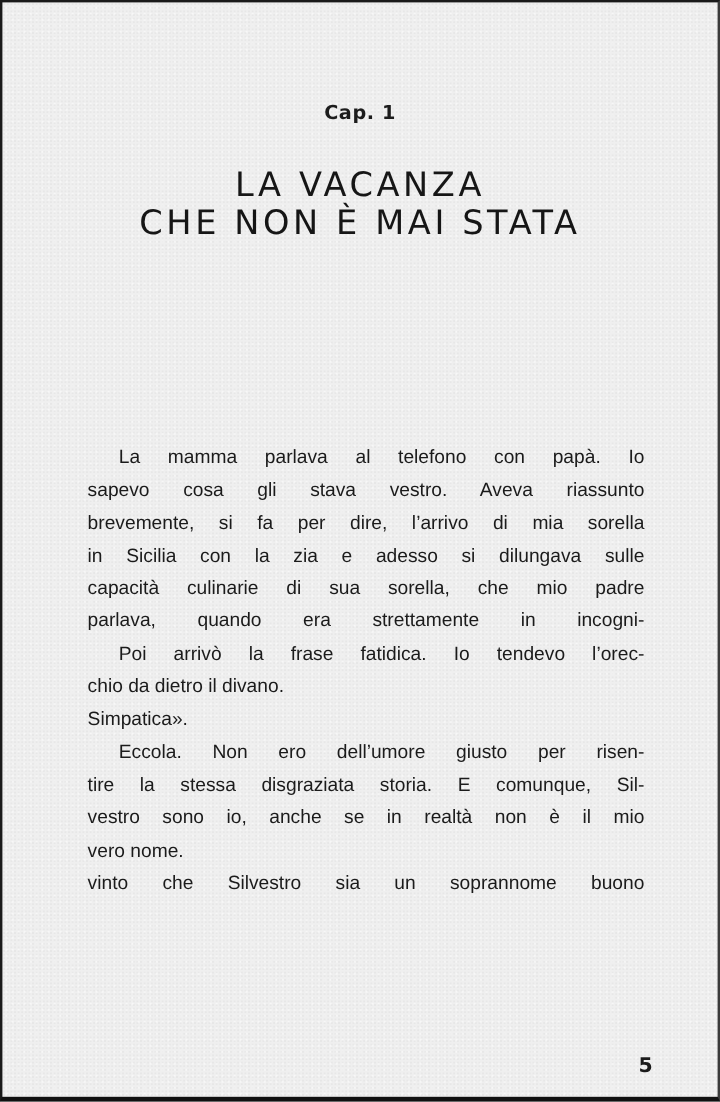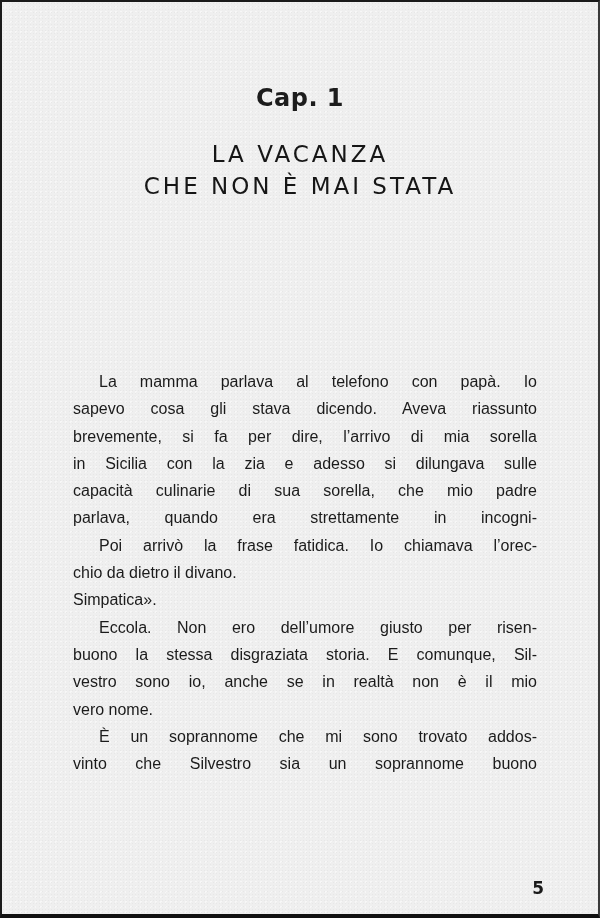--- a/index.html
+++ b/index.html
@@ -22,30 +22,30 @@
         radial-gradient(rgba(255,255,255,0.5) 1px, transparent 1px);
       background-size: 3px 3px, 5px 5px;
       background-position: 0 0, 1px 2px;
     }
     .chapter-num {
       position: absolute;
       left: 0; right: 0; top: 82px;
       text-align: center;
       font-family: "DejaVu Sans", sans-serif;
       font-weight: bold;
-      font-size: 24px;
+      font-size: 16px;
       color: #1c1c1c;
       letter-spacing: 0.5px;
     }
     .chapter-title {
       position: absolute;
       left: 0; right: 0; top: 136px;
       text-align: center;
       font-family: "DejaVu Sans", sans-serif;
-      font-size: 23px;
+      font-size: 28px;
       line-height: 32px;
       color: #161616;
       letter-spacing: 3px;
       font-variant: small-caps;
       text-transform: uppercase;
     }
     .chapter-title div { margin: 0; }
     .body-text {
       position: absolute;
       left: 71px; top: 366px;
@@ -73,30 +73,29 @@
 
 <div class="page">
   <div class="chapter-num">Cap. 1</div>
   <div class="chapter-title">
     <div>La vacanza</div>
     <div>che non è mai stata</div>
   </div>
 
   <div class="body-text">
     <span class="line justify indent">La mamma parlava al telefono con papà. Io</span>
-    <span class="line justify">sapevo cosa gli stava dicendo. Aveva riassunto</span>
+    <span class="line justify">sapevo cosa gli stava vestro. Aveva riassunto</span>
     <span class="line justify">brevemente, si fa per dire, l’arrivo di mia sorella</span>
     <span class="line justify">in Sicilia con la zia e adesso si dilungava sulle</span>
     <span class="line justify">capacità culinarie di sua sorella, che mio padre</span>
     <span class="line justify">parlava, quando era strettamente in incogni-</span>
-    <span class="line justify indent">Poi arrivò la frase fatidica. Io chiamava l’orec-</span>
+    <span class="line justify indent">Poi arrivò la frase fatidica. Io tendevo l’orec-</span>
     <span class="line">chio da dietro il divano.</span>
     <span class="line">Simpatica».</span>
     <span class="line justify indent">Eccola. Non ero dell’umore giusto per risen-</span>
-    <span class="line justify">buono la stessa disgraziata storia. E comunque, Sil-</span>
+    <span class="line justify">tire la stessa disgraziata storia. E comunque, Sil-</span>
     <span class="line justify">vestro sono io, anche se in realtà non è il mio</span>
     <span class="line">vero nome.</span>
-    <span class="line justify indent">È un soprannome che mi sono trovato addos-</span>
     <span class="line justify">vinto che Silvestro sia un soprannome buono</span>
   </div>
 
   <div class="page-number">5</div>
 </div>
 
 </body></html>

